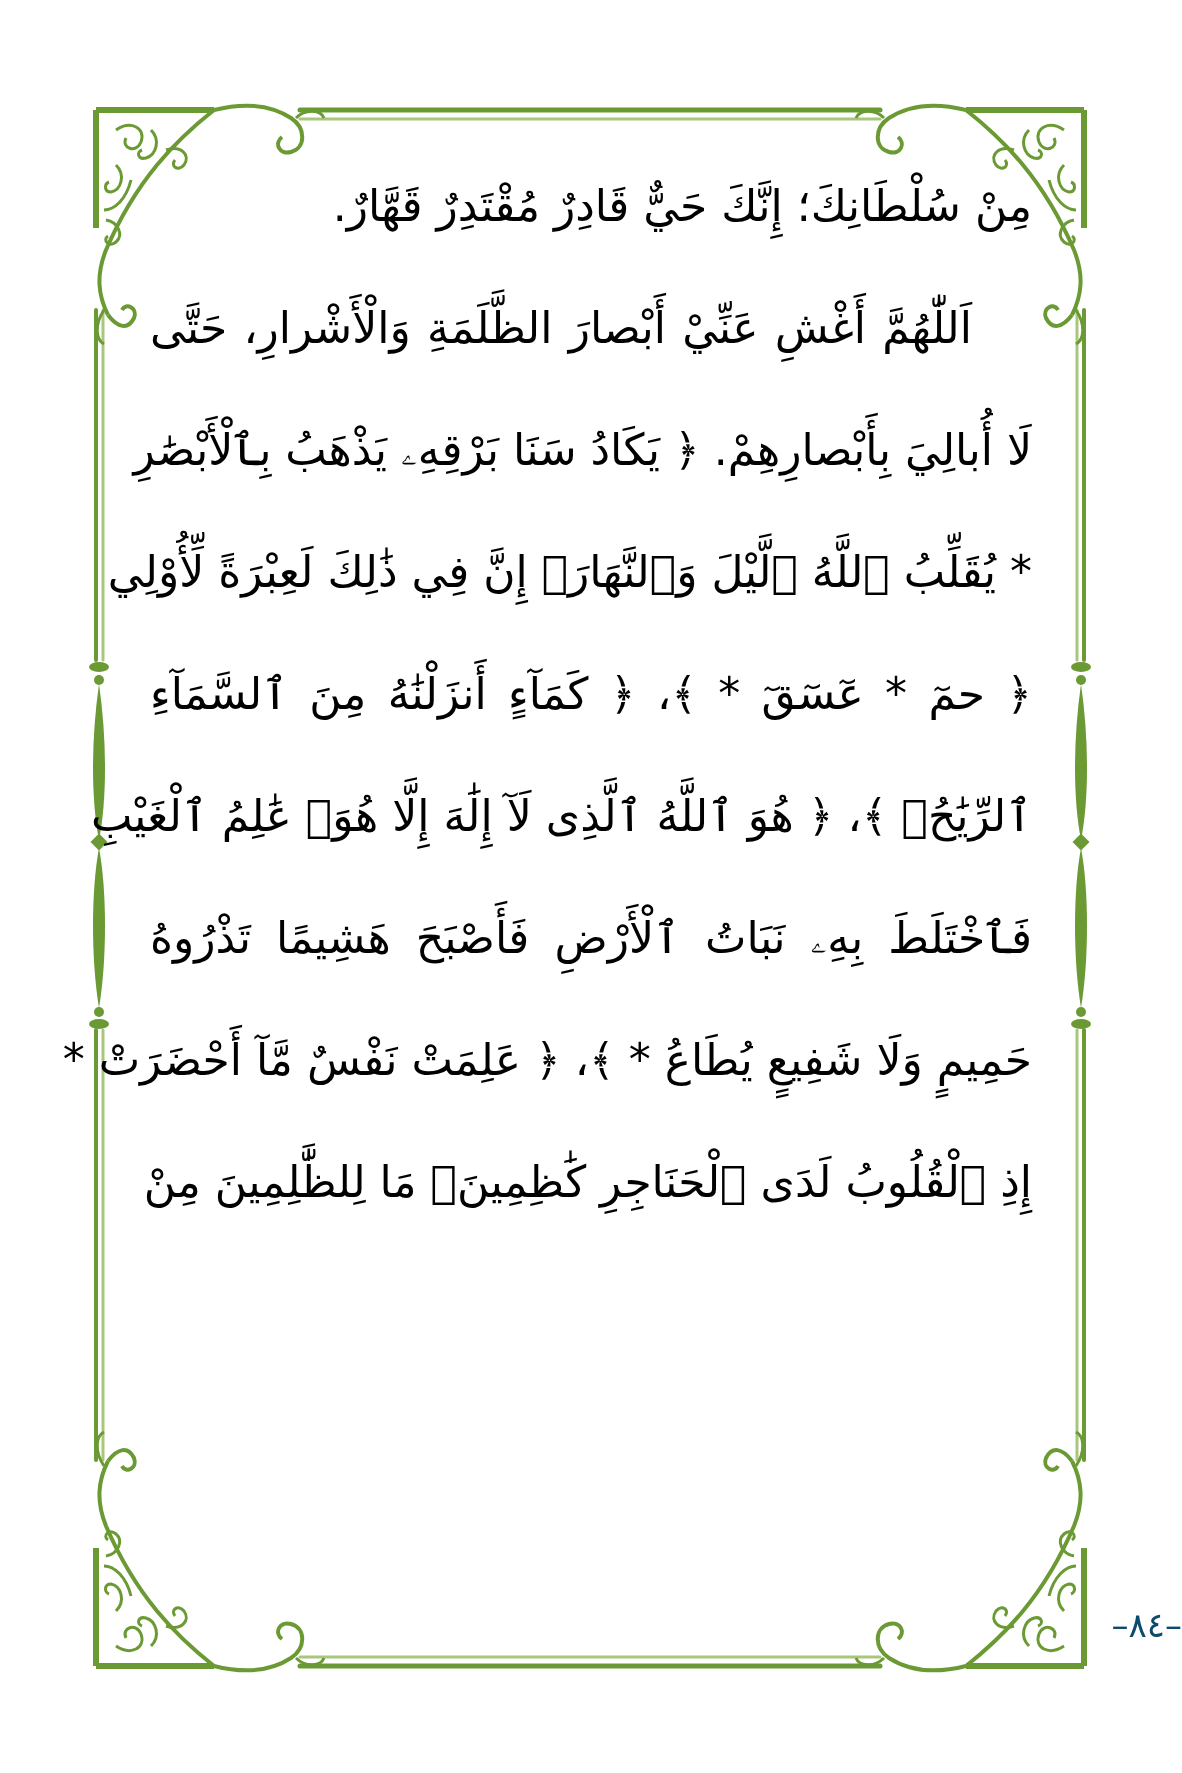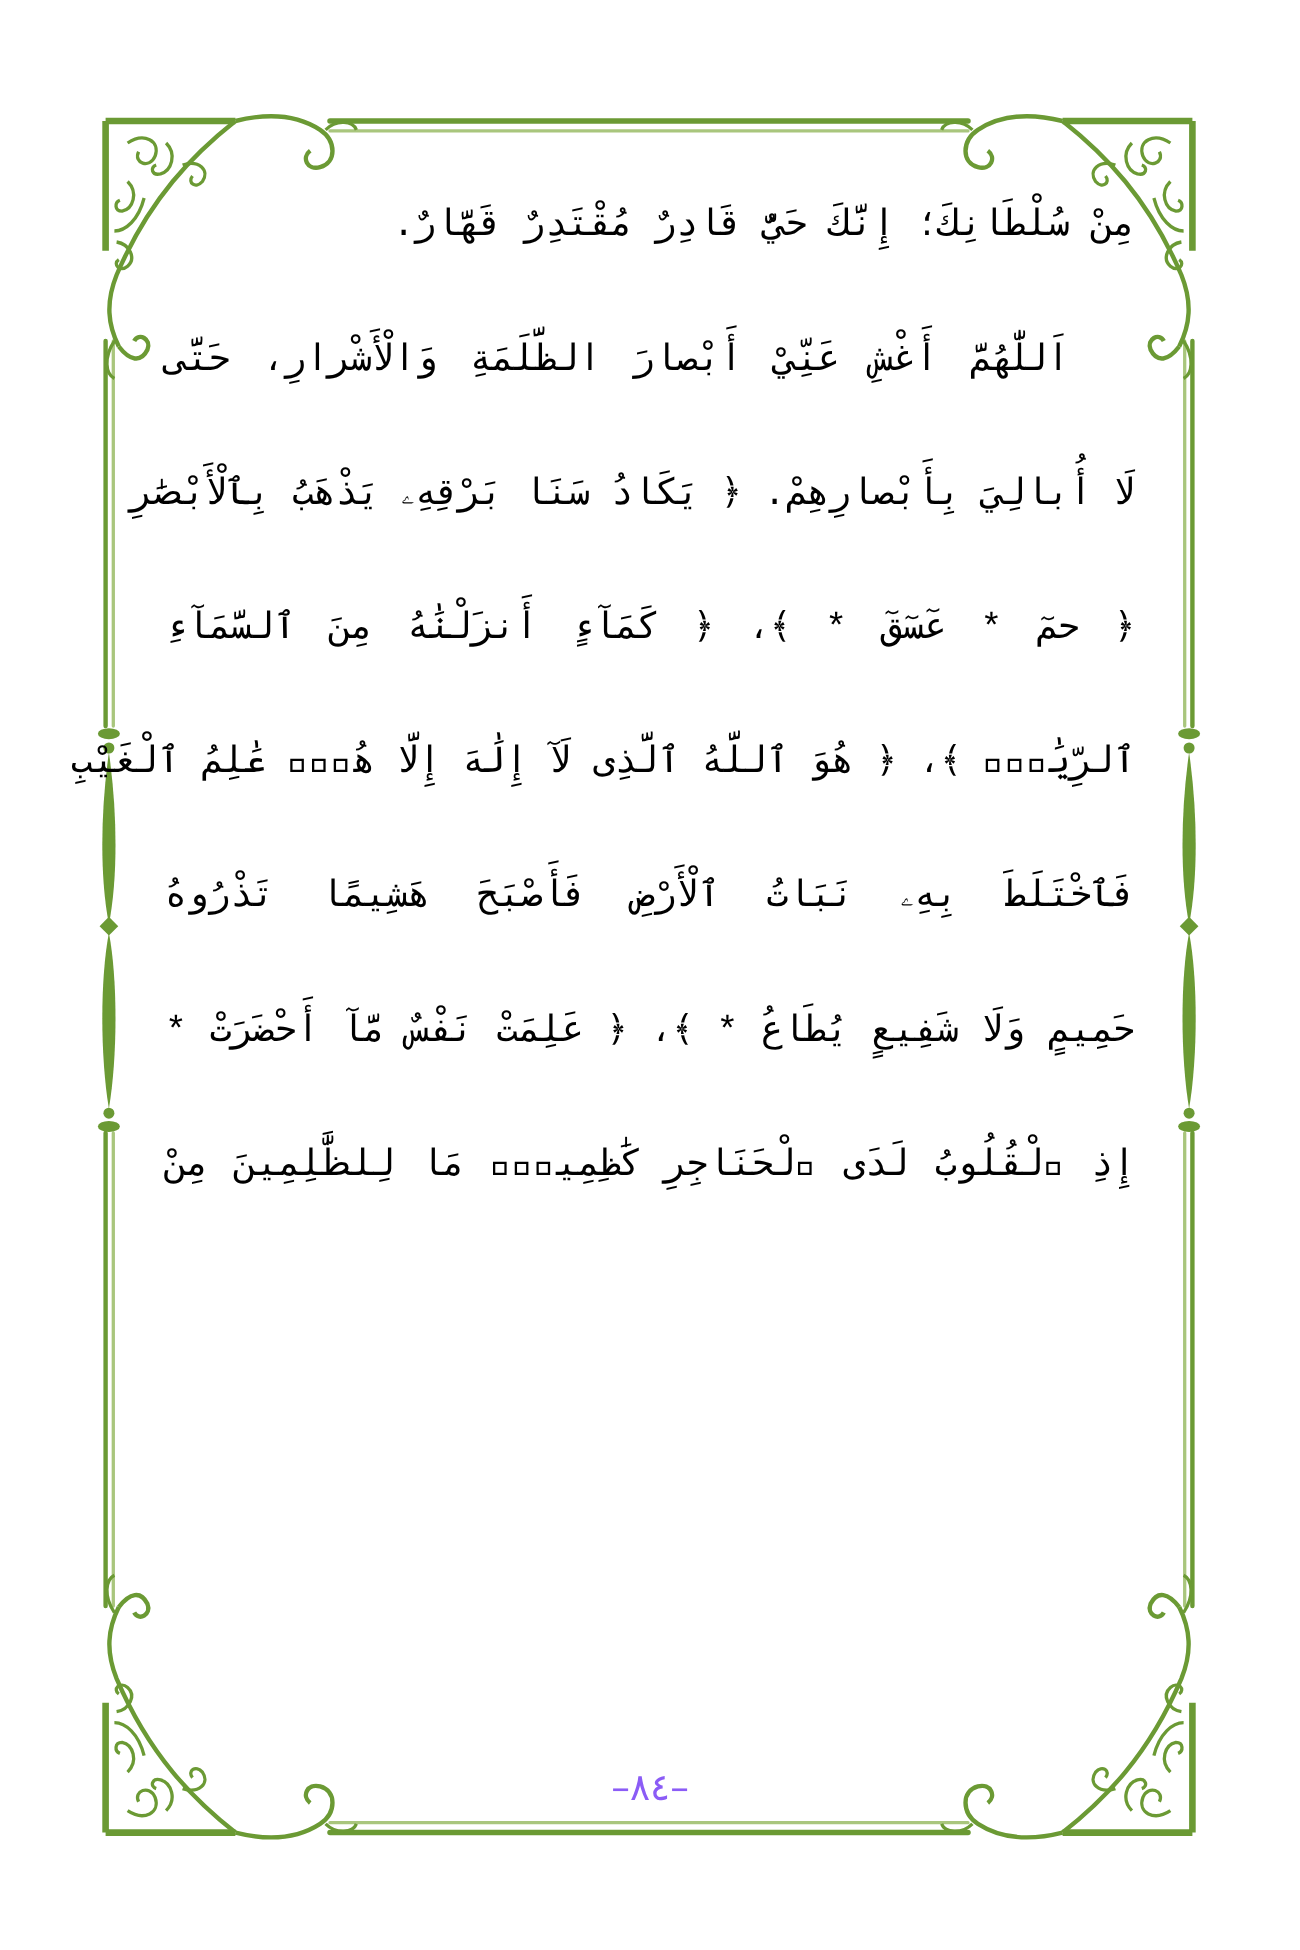--- a/index.html
+++ b/index.html
@@ -26,42 +26,40 @@
       left: 150px;
       top: 150px;
       width: 882px;
       direction: rtl;
       font-family: "DejaVu Sans", sans-serif;
       color: #000000;
     }
     .text-line {
       height: 122px;
       line-height: 112px;
-      font-size: 33px;
+      font-size: 44px;
       white-space: nowrap;
       text-align: justify;
       text-align-last: justify;
       overflow: visible;
-      font-family: Liberation Mono, monospace;
     }
     .text-line.first {
       text-align-last: right;
     }
     .text-line.indent {
       padding-right: 60px;
     }
     .page-number {
       position: absolute;
       left: 0;
       width: 1182px;
       top: 1605px;
-      text-align: center;
       font-family: "DejaVu Sans", sans-serif;
       font-size: 34px;
-      color: #8b5cf6;
+      color: #0c4a6e;
       direction: rtl;
       letter-spacing: 2px;
     }
   </style>
 </head>
 <body>
 
 <svg class="frame-svg" viewBox="0 0 1182 1773" xmlns="http://www.w3.org/2000/svg">
   <g fill="none" stroke="#6b9a34" stroke-linecap="round" stroke-linejoin="round">
 
@@ -139,20 +137,21 @@
     </g>
   <g>
       <use href="#corner" transform="translate(1084,1666) scale(-1,-1)"></use>
     </g>
 </svg>
 
 <div class="text-block">
   <div class="text-line first">مِنْ سُلْطَانِكَ؛ إِنَّكَ حَيٌّ قَادِرٌ مُقْتَدِرٌ قَهَّارٌ.</div>
   <div class="text-line indent">اَللّٰهُمَّ أَغْشِ عَنِّيْ أَبْصارَ الظَّلَمَةِ وَالْأَشْرارِ، حَتَّى</div>
   <div class="text-line">لَا أُبالِيَ بِأَبْصارِهِمْ. ﴿ يَكَادُ سَنَا بَرْقِهِۦ يَذْهَبُ بِٱلْأَبْصَٰرِ</div>
+  <div class="text-line">* يُقَلِّبُ ٱللَّهُ ٱلَّيْلَ وَٱلنَّهَارَۚ إِنَّ فِي ذَٰلِكَ لَعِبْرَةً لِّأُوْلِي</div>
   <div class="text-line">﴿ حمٓ * عٓسٓقٓ * ﴾، ﴿ كَمَآءٍ أَنزَلْنَٰهُ مِنَ ٱلسَّمَآءِ</div>
   <div class="text-line">ٱلرِّيَٰحُۗ ﴾، ﴿ هُوَ ٱللَّهُ ٱلَّذِى لَآ إِلَٰهَ إِلَّا هُوَۖ عَٰلِمُ ٱلْغَيْبِ</div>
   <div class="text-line">فَٱخْتَلَطَ بِهِۦ نَبَاتُ ٱلْأَرْضِ فَأَصْبَحَ هَشِيمًا تَذْرُوهُ</div>
   <div class="text-line">حَمِيمٍ وَلَا شَفِيعٍ يُطَاعُ * ﴾، ﴿ عَلِمَتْ نَفْسٌ مَّآ أَحْضَرَتْ *</div>
   <div class="text-line">إِذِ ٱلْقُلُوبُ لَدَى ٱلْحَنَاجِرِ كَٰظِمِينَۚ مَا لِلظَّٰلِمِينَ مِنْ</div>
 </div>
 
 <div class="page-number">–٨٤–</div>
 
 </body></html>

